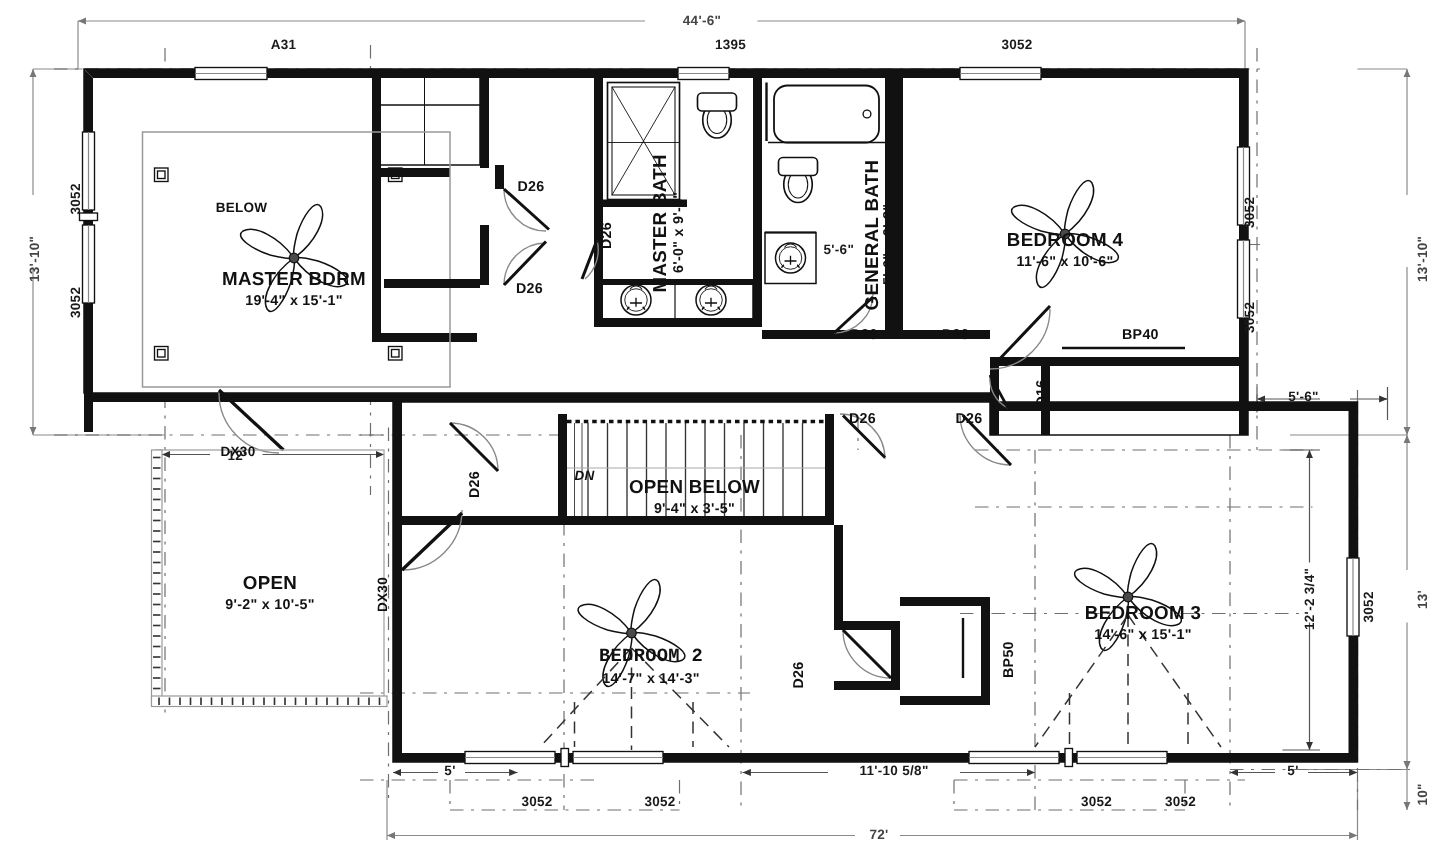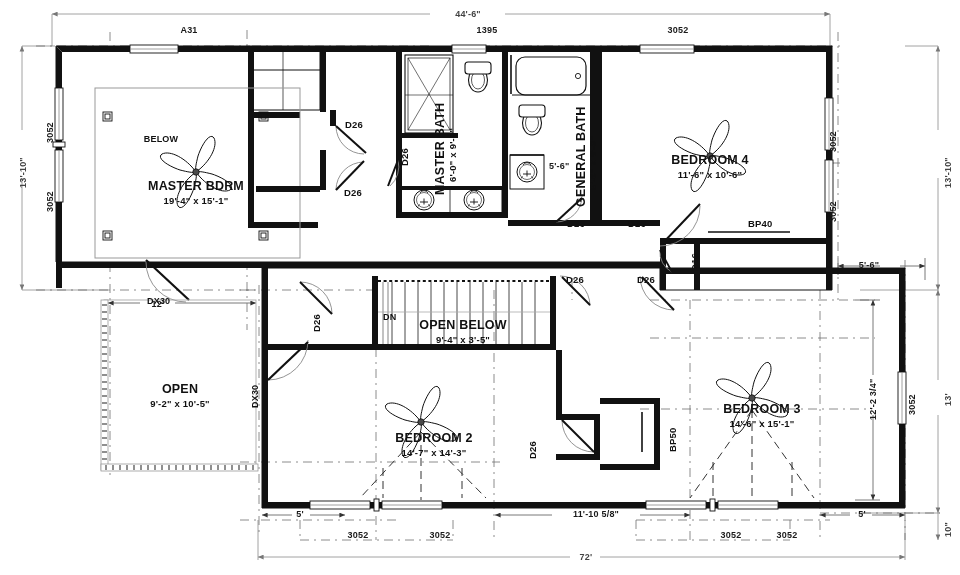--- a/index.html
+++ b/index.html
@@ -466,29 +466,29 @@
 <div class="tx room rot90" style="left:434px;top:195px;">MASTER BATH</div>
 <div class="tx roomdim rot90" style="left:448px;top:182px;">6'-0" x 9'-8"</div>
 
 <div class="tx room rot90" style="left:575px;top:207px;">GENERAL BATH</div>
 <div class="tx roomdim rot90" style="left:588px;top:190px;">5'-6" x 9'-8"</div>
 <div class="tx dimtx" style="left:549px;top:162px;">5'-6"</div>
 
 <div class="tx room ctr" style="left:710px;top:160px;text-align:right;">BEDROOM 4</div>
 <div class="tx roomdim ctr" style="left:710px;top:175px;">11'-6" x 10'-6"</div>
 
-<div class="tx room ctr" style="left:434px;top:438px;">BEDROOM 2</div>
+<div class="tx room ctr" style="left:434px;top:438px;font-family:Liberation Mono, monospace;">BEDROOM 2</div>
 <div class="tx roomdim ctr" style="left:434px;top:453px;">14'-7" x 14'-3"</div>
 
 <div class="tx room ctr" style="left:762px;top:409px;">BEDROOM 3</div>
 <div class="tx roomdim ctr" style="left:762px;top:424px;">14'-6" x 15'-1"</div>
 
 <div class="tx room ctr" style="left:463px;top:325px;">OPEN BELOW</div>
 <div class="tx roomdim ctr" style="left:463px;top:340px;">9'-4" x 3'-5"</div>
-<div class="tx small" style="left:383px;top:313px;">DN</div>
+<div class="tx small" style="left:383px;top:313px;font-style:italic;">DN</div>
 
 <div class="tx room ctr" style="left:180px;top:389px;">OPEN</div>
 <div class="tx roomdim ctr" style="left:180px;top:404px;">9'-2" x 10'-5"</div>
 
 <div class="tx door" style="left:345px;top:120px;">D26</div>
 <div class="tx door rot90" style="left:400px;top:166px;">D26</div>
 <div class="tx door" style="left:344px;top:188px;">D26</div>
 <div class="tx door" style="left:567px;top:219px;">D26</div>
 <div class="tx door" style="left:628px;top:219px;">D26</div>
 <div class="tx door rot90" style="left:690px;top:271px;">D16</div>

